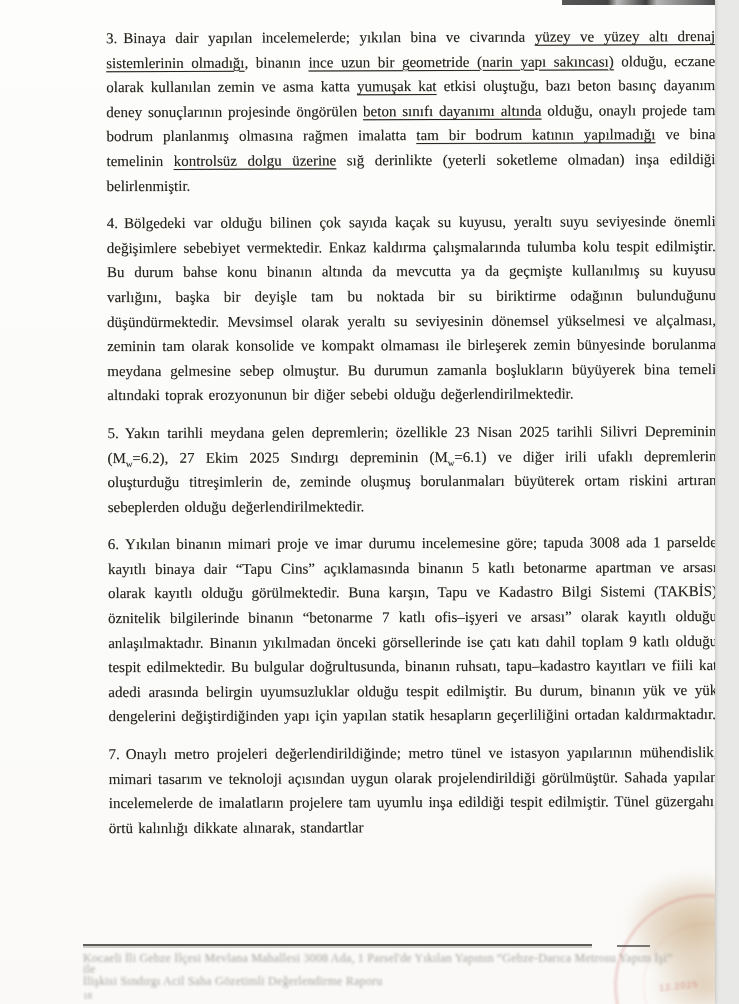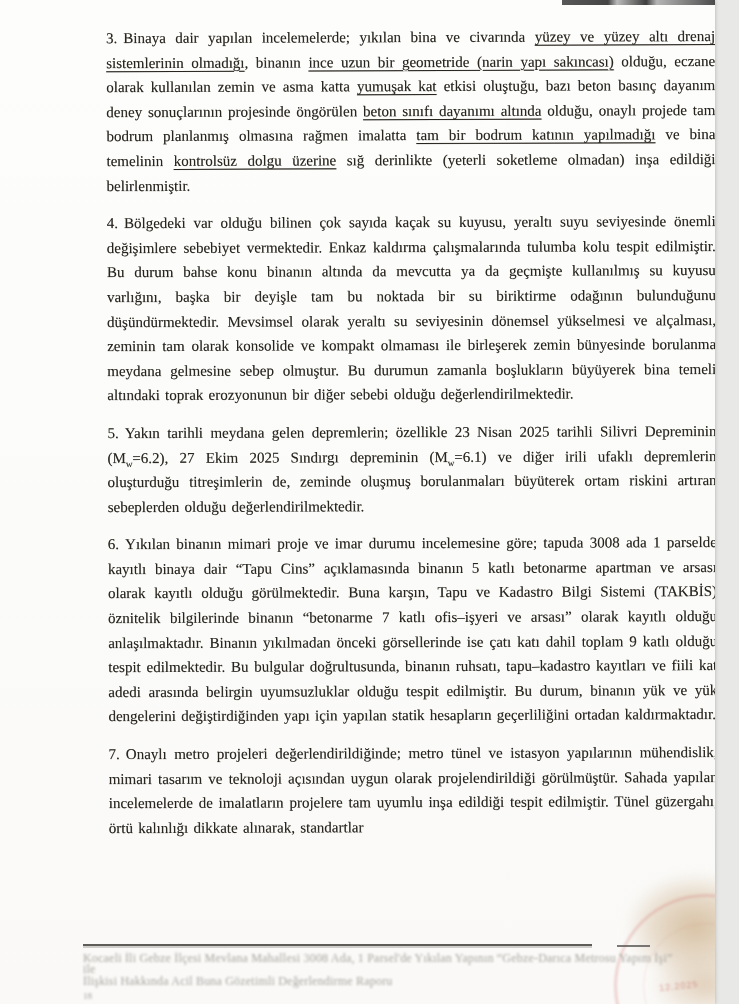--- a/index.html
+++ b/index.html
@@ -95,17 +95,17 @@
 
   <div class="stamp">
     <span class="stamp-date">12.2025</span>
   </div>
 
   <div class="footer">
     <div class="divider">
       <span class="divider-dash"></span>
     </div>
     <div class="fnote">Kocaeli İli Gebze İlçesi Mevlana Mahallesi 3008 Ada, 1 Parsel'de Yıkılan Yapının “Gebze-Darıca Metrosu Yapım İşi” ile</div>
-    <div class="fnote second">İlişkisi Hakkında Acil Buna Gözetimli Değerlendirme Raporu</div>
+    <div class="fnote second">İlişkisi Sındırgı Acil Saha Gözetimli Değerlendirme Raporu</div>
     <div class="pagenum">18</div>
   </div>
 
 </div>
 
 </body></html>

